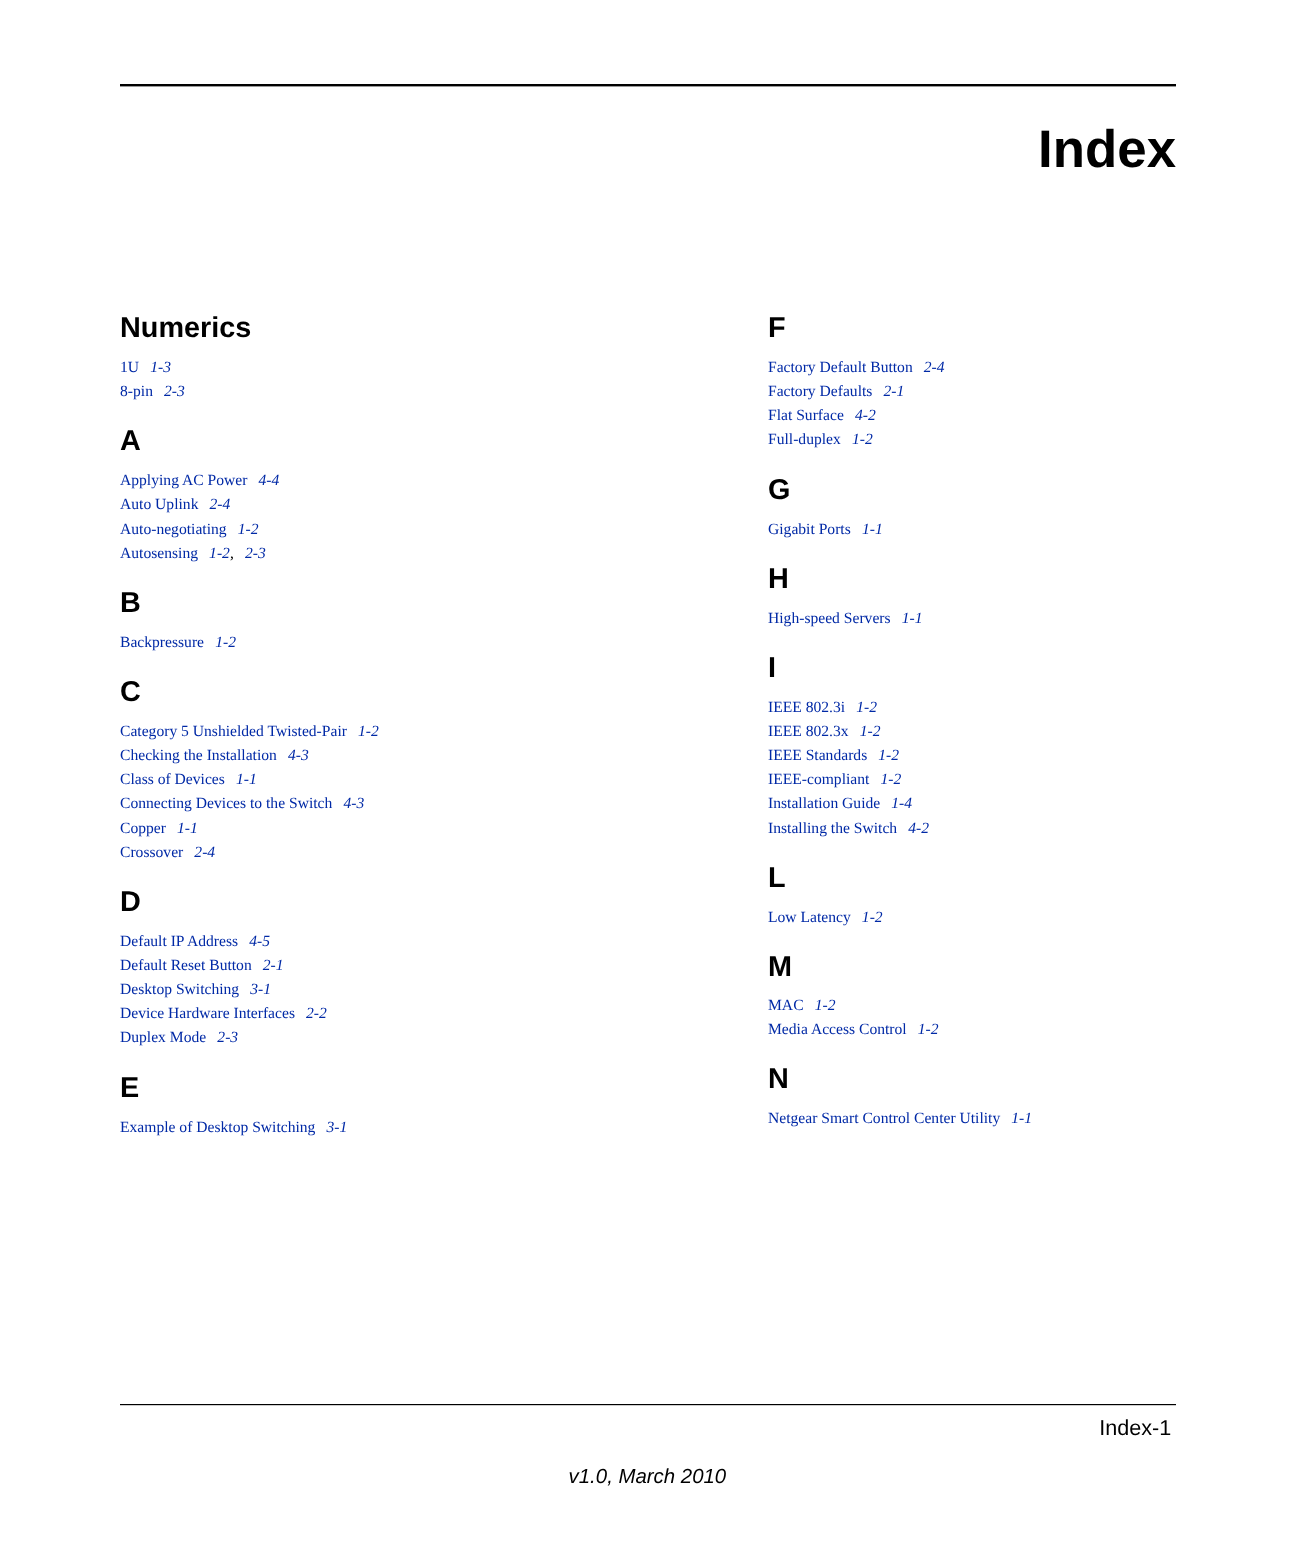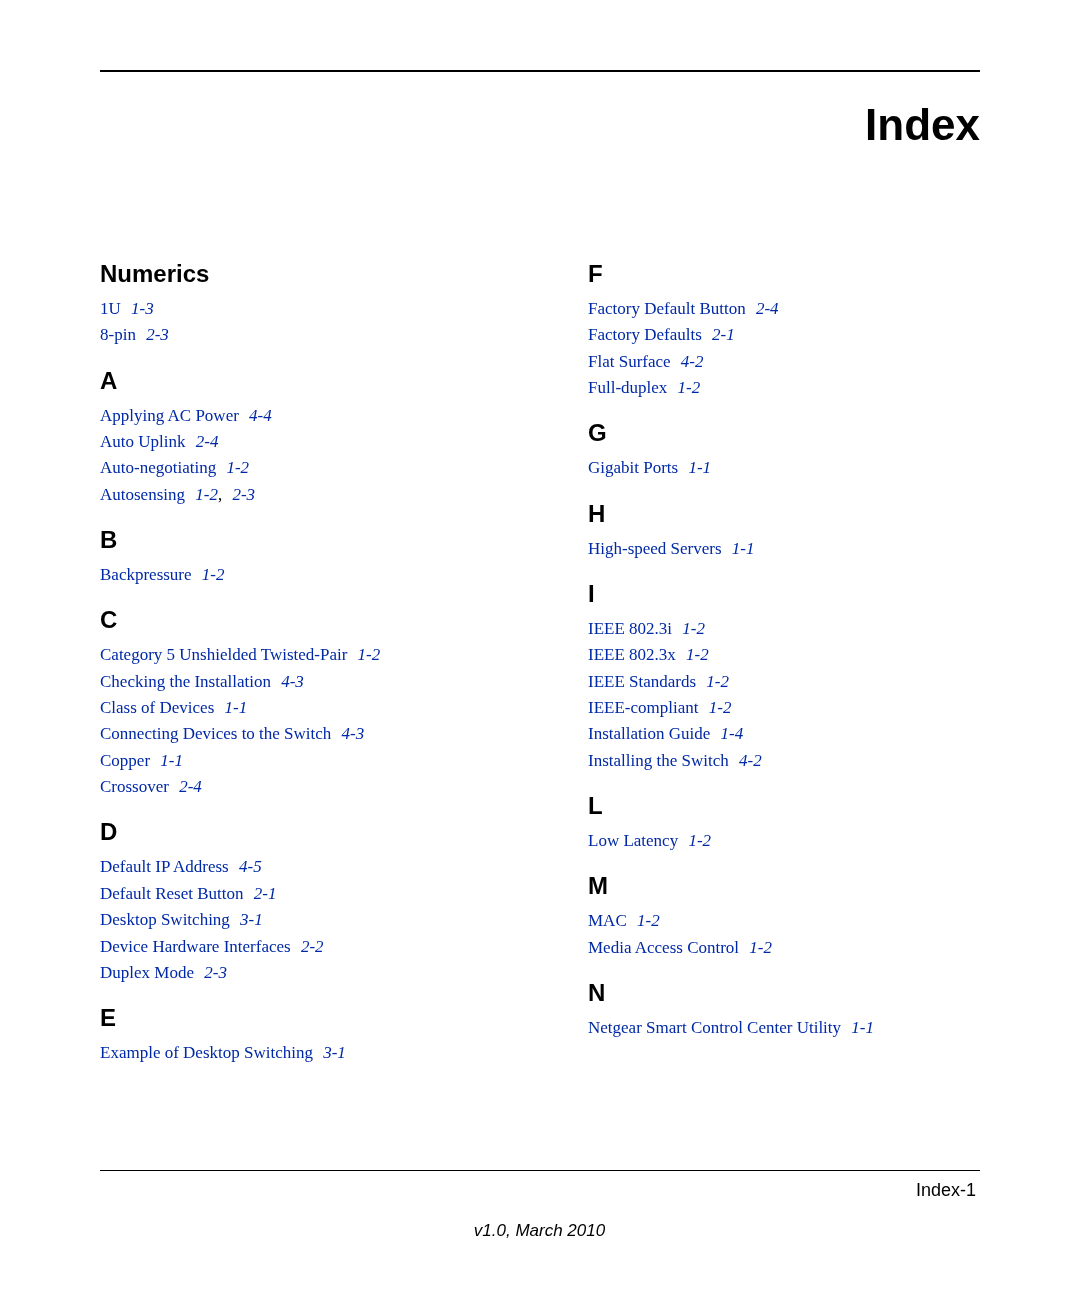--- a/index.html
+++ b/index.html
@@ -23,36 +23,36 @@
   }
   .title {
     text-align: right;
     font-family: Arial, Helvetica, sans-serif;
     font-size: 44px;
     font-weight: bold;
     margin: 18px 0 110px 0;
   }
   .columns {
     display: flex;
-    gap: 68px;
+    gap: 120px;
   }
   .col {
     flex: 0 0 420px;
   }
   .section {
     margin-bottom: 18px;
   }
   .section-head {
     font-family: Arial, Helvetica, sans-serif;
     font-size: 24px;
     font-weight: bold;
     margin-bottom: 8px;
   }
   .entry {
-    font-size: 17px;
+    font-size: 13px;
     line-height: 1.55;
     color: #0029a6;
   }
   .entry .ref {
     font-style: italic;
     margin-left: 6px;
   }
   .entry .sep {
     color: #000;
     font-style: normal;

